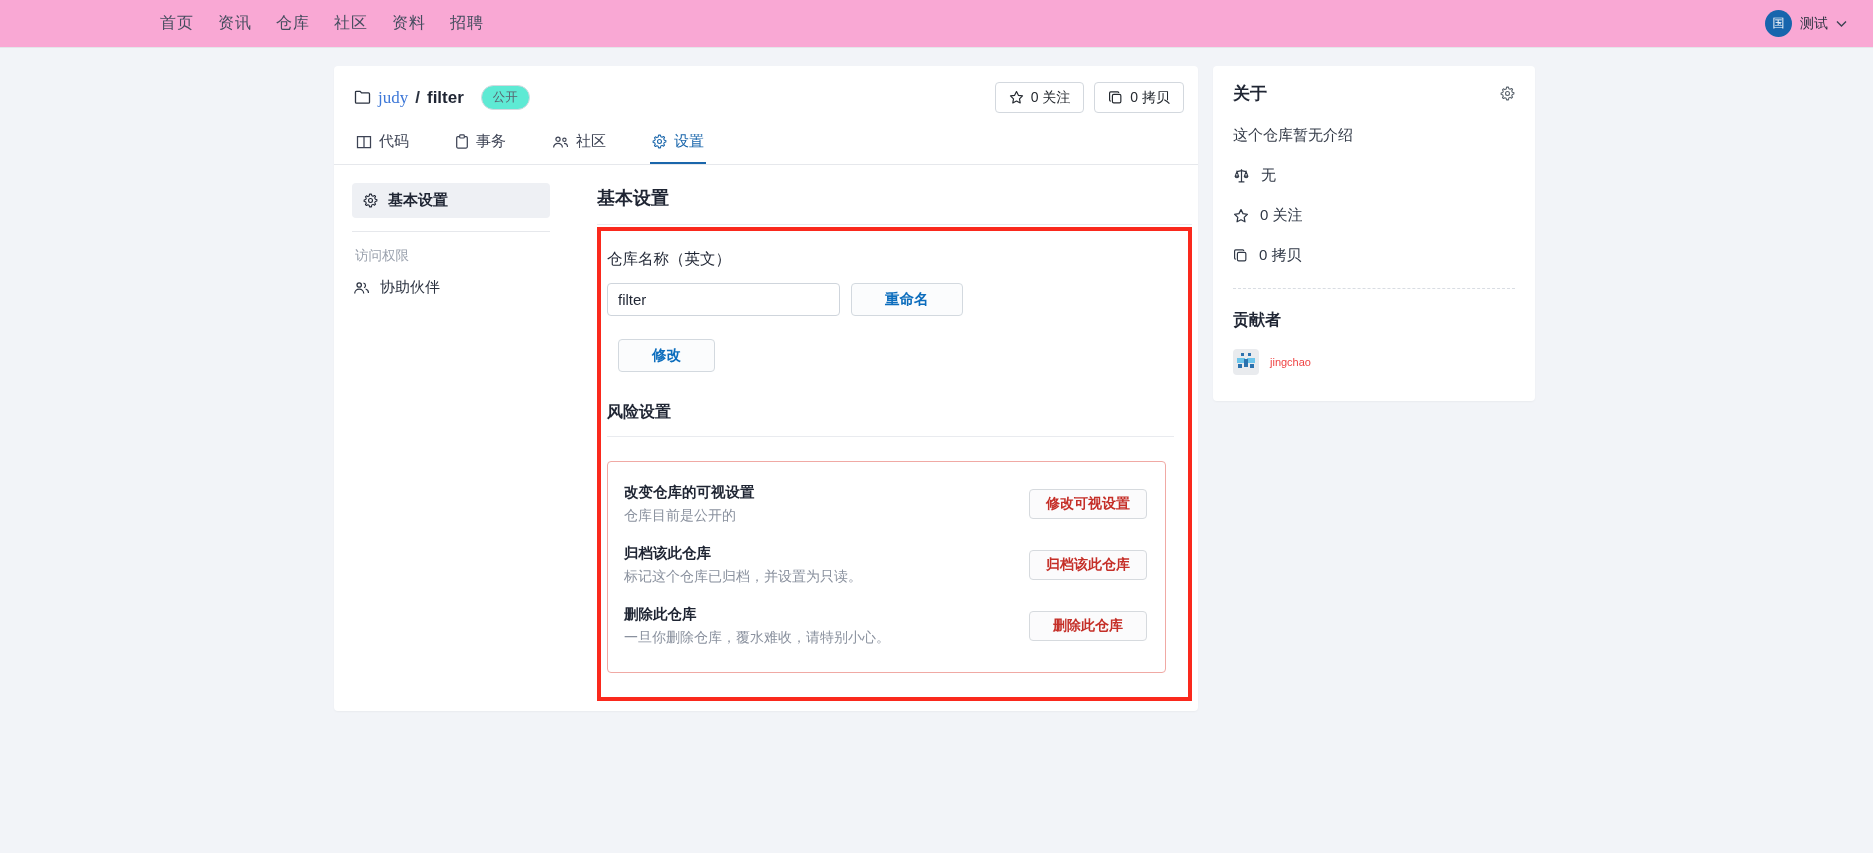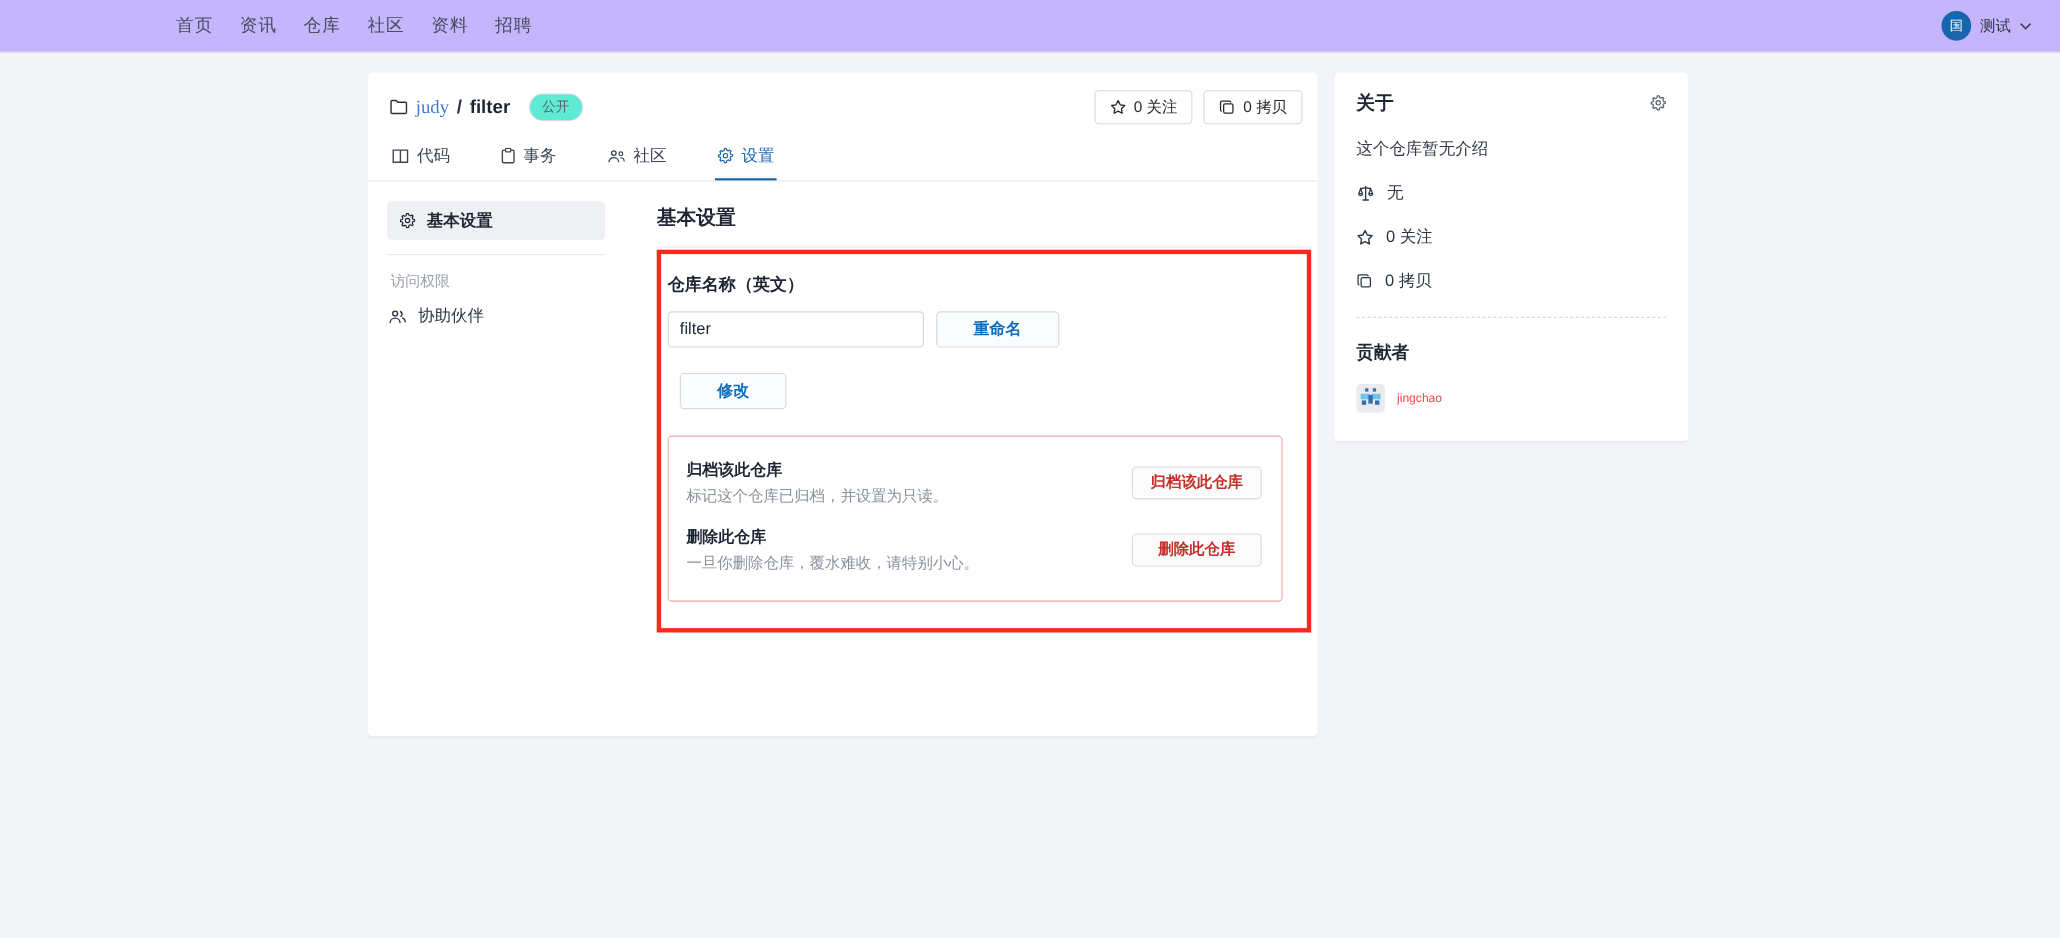--- a/index.html
+++ b/index.html
@@ -5,21 +5,21 @@
   * { margin:0; padding:0; box-sizing:border-box; }
   html,body { width:1873px; height:853px; }
   body {
     font-family:"Liberation Sans","DejaVu Sans",sans-serif;
     background:#f2f4f8; color:#2b3240; overflow:hidden;
   }
   svg { display:block; }
 
   
   .navbar {
-    height:48px; background:#c4b5fd; border-bottom:1px solid #e4e6ea;
+    height:48px; background:#f9a8d4; border-bottom:1px solid #e4e6ea;
     display:flex; align-items:center; padding-left:160px; padding-right:20px;
   }
   .nav-links { display:flex; gap:24px; }
   .nav-link { font-size:16px; color:#454d5f; cursor:pointer; letter-spacing:1px; }
   .user-menu { margin-left:auto; display:flex; align-items:center; gap:8px; cursor:pointer; padding-right:6px; }
   .user-avatar {
     width:27px; height:27px; border-radius:50%; background:#1765ad; color:#fff;
     font-size:12px; display:flex; align-items:center; justify-content:center;
   }
   .user-name { font-size:14px; color:#2b3240; }
@@ -65,21 +65,21 @@
   .snav-divider { border-top:1px solid #e6e8ec; margin:13px 0 0; }
   .snav-label { color:#9aa1ad; font-size:13.5px; margin:15px 0 0 3px; }
   .snav-item { display:flex; align-items:center; gap:10px; font-size:15px; color:#2b3240; margin:13px 0 0 1px; cursor:pointer; }
 
   .scontent { flex:1; margin-left:47px; margin-right:2px; }
   .scontent-title { font-size:18px; font-weight:bold; color:#1f2533; padding:3px 0 14px; border-bottom:1px solid #e9ebef; }
 
   
   .red-annotation { border:4px solid #fa291d; margin-top:2px; padding:18px 14px 24px 6px; }
 
-  .field-label { font-size:15.5px; font-weight:bold; color:#1f2533; margin-bottom:13px; }
+  .field-label { font-size:15.5px; font-weight:normal; color:#1f2533; margin-bottom:13px; }
   .field-row { display:flex; align-items:center; }
   .text-input {
     width:233px; height:33px; border:1px solid #cfd5dc; border-radius:4px;
     padding:0 10px; font-size:15px; color:#1f2533; background:#fff;
     font-family:"Liberation Sans","DejaVu Sans",sans-serif;
   }
   .btn-blue {
     margin-left:11px; height:33px; padding:0 33px; background:#fbfcfd;
     border:1px solid #d3d9df; border-radius:4px; color:#0c6dbd;
     font-size:14.5px; font-weight:bold; cursor:pointer;
@@ -245,22 +245,30 @@
             <input class="text-input" type="text" value="filter" style="">
             <button class="btn-blue">重命名</button>
           </div>
 
           <div class="section-body">
             <div class="field-row">
               <button class="btn-blue">修改</button>
             </div>
           </div>
 
+          <div class="section-heading">风险设置</div>
           <div class="danger-box">
 
+            <div class="danger-row">
+              <div>
+                <div class="danger-title">改变仓库的可视设置</div>
+                <div class="danger-desc">仓库目前是公开的</div>
+              </div>
+              <button class="btn-danger">修改可视设置</button>
+            </div>
 
             <div class="danger-row">
               <div>
                 <div class="danger-title">归档该此仓库</div>
                 <div class="danger-desc">标记这个仓库已归档，并设置为只读。</div>
               </div>
               <button class="btn-danger">归档该此仓库</button>
             </div>
 
             <div class="danger-row">

